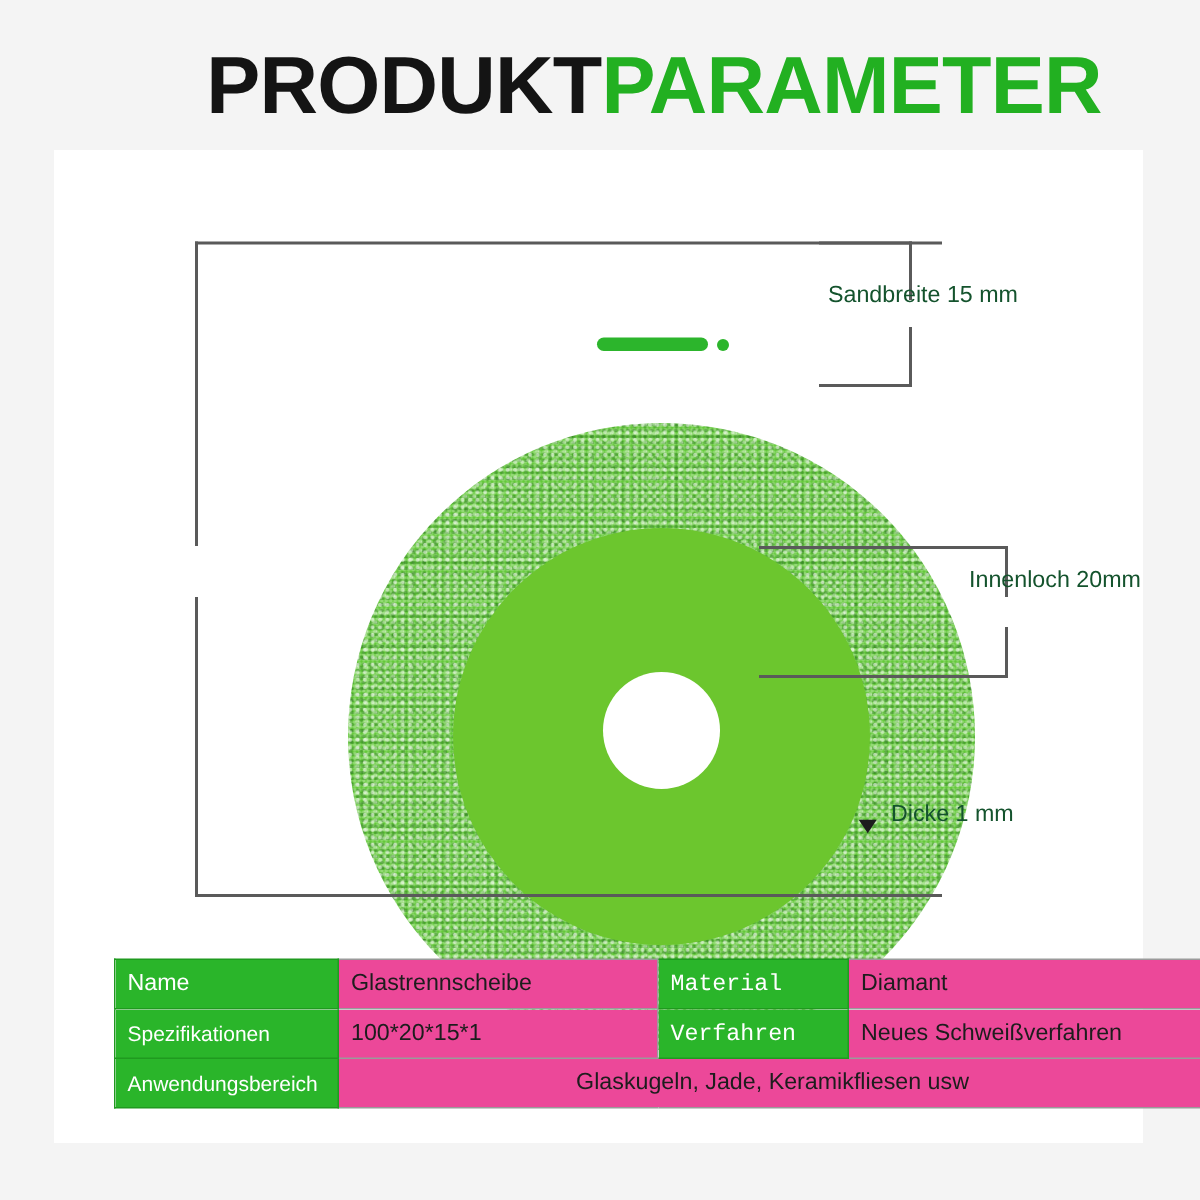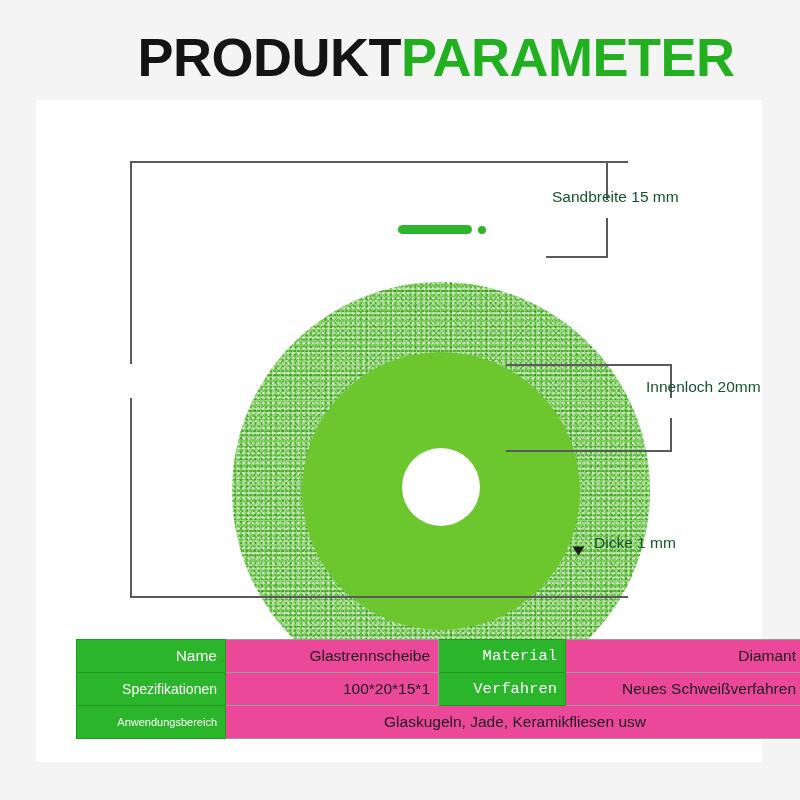--- a/index.html
+++ b/index.html
@@ -85,32 +85,32 @@
     position:absolute;left:76px;top:639px;width:660px;
     border-collapse:collapse;
     table-layout:fixed;
   }
   #spec-table td{
     border:1.5px solid #9a9a9a;
     height:32px;
     font-size:15.5px;
     color:#1d1d1d;
     padding:0 8px;
-    text-align:right;
+    text-align:left;
     vertical-align:middle;
     white-space:nowrap;
     overflow:hidden;
   }
   #spec-table td.hd{
     background:#2ab52a;
     color:#ffffff;
     border-color:#1f9a1f;
   }
   #spec-table td.hd.sm{font-size:14px;}
-  #spec-table td.hd.xs{font-size:11px;}
+  #spec-table td.hd.xs{font-size:14px;}
   #spec-table td.val{background:#ec4899;}
   #spec-table td.val.left-pad{text-align:center;}
   .col-a{width:132px;}
   .col-b{width:196px;}
   .col-c{width:110px;font-family:Liberation Mono, monospace;}
   .col-d{width:222px;}
 </style>
 </head>
 <body>
 

